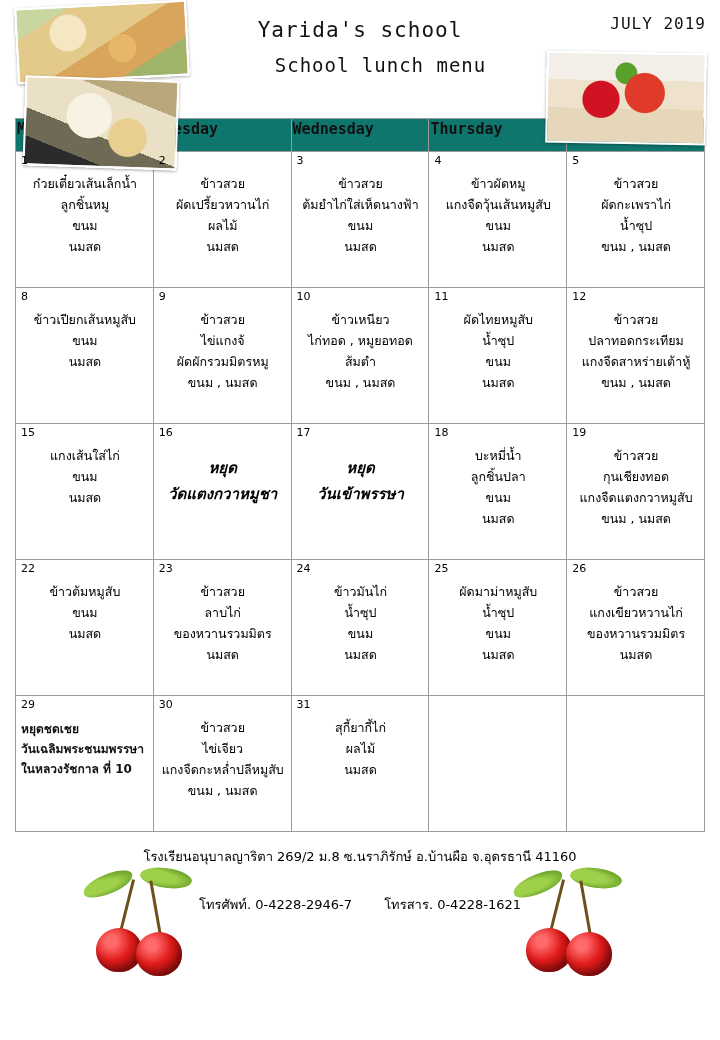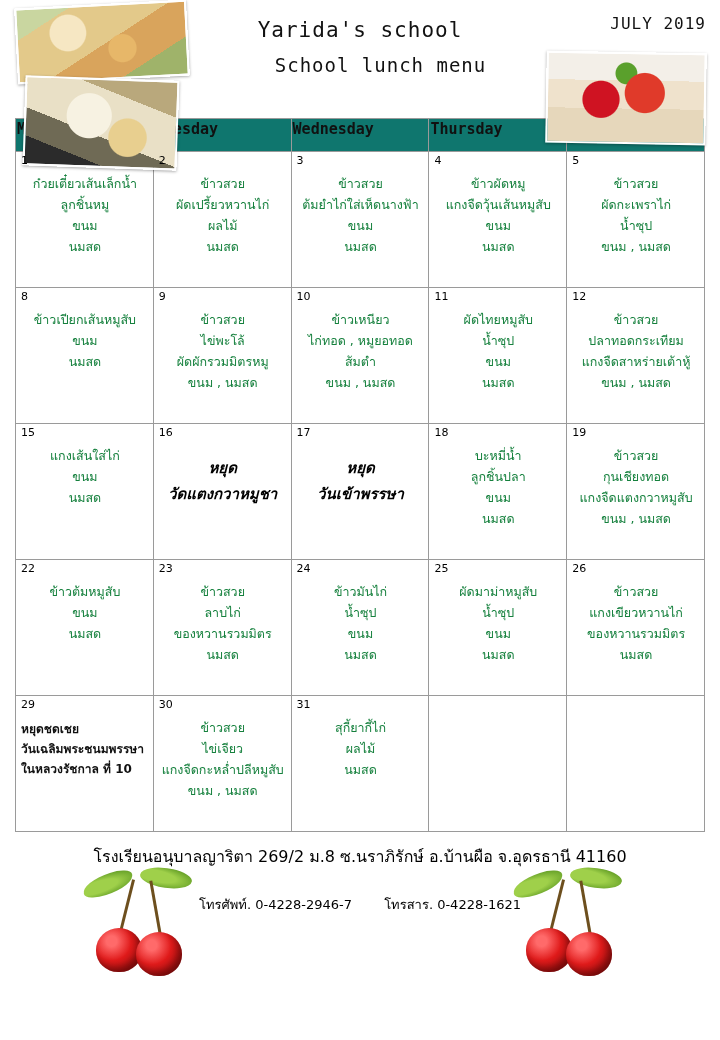--- a/index.html
+++ b/index.html
@@ -126,21 +126,21 @@
     font-size: 11px;
     line-height: 12px;
     text-align: left;
     color: #000;
   }
   .items {
     margin-top: 6px;
     text-align: center;
     font-size: 12.5px;
     line-height: 21px;
-    color: #15803d;
+    color: #000000;
   }
   .items .line { white-space: nowrap; }
   .holiday {
     margin-top: 16px;
     text-align: center;
     font-size: 15px;
     font-weight: bold;
     line-height: 26px;
     font-style: italic;
   }
@@ -153,21 +153,21 @@
   }
 
   
   .footer {
     position: relative;
     margin-top: 14px;
     height: 180px;
   }
   .footer-text {
     text-align: center;
-    font-size: 16px;
+    font-size: 13px;
     line-height: 22px;
     color: #000;
   }
   .footer-contact {
     margin-top: 26px;
     text-align: center;
     font-size: 13px;
     color: #000;
   }
   .footer-contact span { margin: 0 14px; }
@@ -288,21 +288,21 @@
           <div class="items">
             <div class="line">ข้าวเปียกเส้นหมูสับ</div>
             <div class="line">ขนม</div>
             <div class="line">นมสด</div>
           </div>
         </td>
         <td>
           <div class="daynum">9</div>
           <div class="items">
             <div class="line">ข้าวสวย</div>
-            <div class="line">ไข่พะโล้</div>
+            <div class="line">ไข่แกงจ้</div>
             <div class="line">ผัดผักรวมมิตรหมู</div>
             <div class="line">ขนม , นมสด</div>
           </div>
         </td>
         <td>
           <div class="daynum">10</div>
           <div class="items">
             <div class="line">ข้าวเหนียว</div>
             <div class="line">ไก่ทอด , หมูยอทอด</div>
             <div class="line">ส้มตำ</div>

